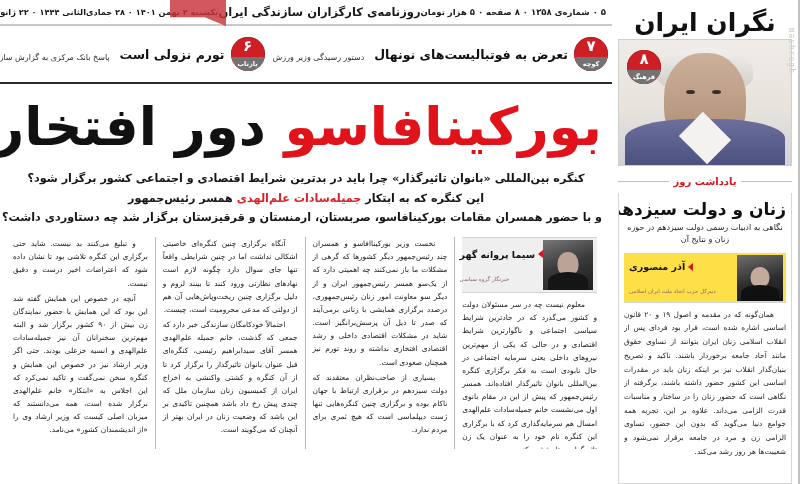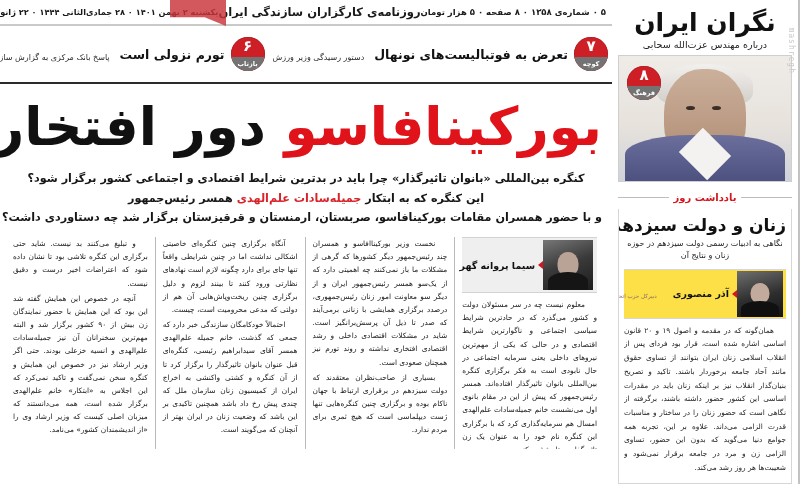--- a/index.html
+++ b/index.html
@@ -251,21 +251,21 @@
     content:"";
     position:absolute;
     left:50%; bottom:0;
     width:40px; height:18px;
     transform:translateX(-50%);
     border-radius:50% 50% 0 0;
     background:#151515;
   }
   .byline-names {
     display:flex;
-    flex-direction:row;
+    flex-direction:column;
     align-items:flex-end;
     justify-content:center;
     gap:16px;
     padding-left:2px;
   }
   .byline-name {
     font-size: 9.5px;
     font-weight:bold;
     color:#111;
     white-space:nowrap;
@@ -589,21 +589,21 @@
 
       <div class="col">
         <div class="body-text">
           <p>نخست وزیر بورکیناافاسو و همسران چند رئیس‌جمهور دیگر کشورها که گرهی از مشکلات ما باز نمی‌کنند چه اهمیتی دارد که از یک‌سو همسر رئیس‌جمهور ایران و از دیگر سو معاونت امور زنان رئیس‌جمهوری، درصدد برگزاری همایشی با زنانی برمی‌آیند که صدر تا ذیل آن پرسش‌برانگیز است. شاید در مشکلات اقتصادی داخلی و رشد اقتصادی افتخاری نداشته و روند تورم نیز همچنان صعودی است.</p>
           <p>بسیاری از صاحب‌نظران معتقدند که دولت سیزدهم در برقراری ارتباط با جهان ناکام بوده و برگزاری چنین کنگره‌هایی تنها ژست دیپلماسی است که هیچ ثمری برای مردم ندارد.</p>
         </div>
       </div>
 
       <div class="col">
         <div class="body-text">
-          <p>آنگاه برگزاری چنین کنگره‌ای خاصیتی اشکالی نداشت اما در چنین شرایطی واقعاً تنها جای برای دارد چگونه لازم است نهادهای نظارتی ورود کنند تا بینند لزوم و دلیل برگزاری چنین ریخت‌وپاش‌هایی آن هم از دولتی که مدعی محرومیت است، چیست.</p>
+          <p>آنگاه برگزاری چنین کنگره‌ای خاصیتی اشکالی نداشت اما در چنین شرایطی واقعاً تنها جای سوال دارد چگونه لازم است نهادهای نظارتی ورود کنند تا بینند لزوم و دلیل برگزاری چنین ریخت‌وپاش‌هایی آن هم از دولتی که مدعی محرومیت است، چیست.</p>
           <p>احتمالاً خودکامگان سازندگی خبر دارد که جمعی که گذشت، خانم جمیله علم‌الهدی همسر آقای سیدابراهیم رئیسی، کنگره‌ای قبل عنوان بانوان تاثیرگذار را برگزار کرد تا از آن کنگره و کشتی واکنشی به اخراج ایران از کمیسیون زنان سازمان ملل که چندی پیش رخ داد باشد همچنین تاکیدی بر این باشد که وضعیت زنان در ایران بهتر از آنچنان که می‌گویند است.</p>
         </div>
       </div>
 
       <div class="col">
         <div class="body-text">
           <p>و تبلیغ می‌کنند بد نیست. شاید حتی برگزاری این کنگره تلاشی بود تا نشان داده شود که اعتراضات اخیر درست و دقیق نیست.</p>
           <p>آنچه در خصوص این همایش گفته شد این بود که این همایش با حضور نمایندگان زن بیش از ۹۰ کشور برگزار شد و البته مهم‌ترین سخنرانان آن نیز جمیله‌سادات علم‌الهدی و انسیه خزعلی بودند. حتی اگر وزیر ارشاد نیز در خصوص این همایش و کنگره سخن نمی‌گفت و تاکید نمی‌کرد که این اجلاس به «ابتکار» خانم علم‌الهدی برگزار شده است، همه می‌دانستند که میزبان اصلی کیست که وزیر ارشاد وی را «از اندیشمندان کشور» می‌نامد.</p>
         </div>
         <div class="continue">
@@ -614,21 +614,20 @@
 
     </div>
 
   </div>
 
   <div class="sidebar">
 
     <div class="watermark">mashregh</div>
 
     <div class="side-headline">نگران ایران</div>
-    <div class="side-sub">درباره مهندس عزت‌الله سحابی</div>
 
     <div class="side-photo-wrap">
       <div class="portrait">
         <div class="hair"></div>
         <div class="head"></div>
         <div class="eye-l"></div>
         <div class="eye-r"></div>
         <div class="shirt"></div>
         <div class="collar"></div>
       </div>

